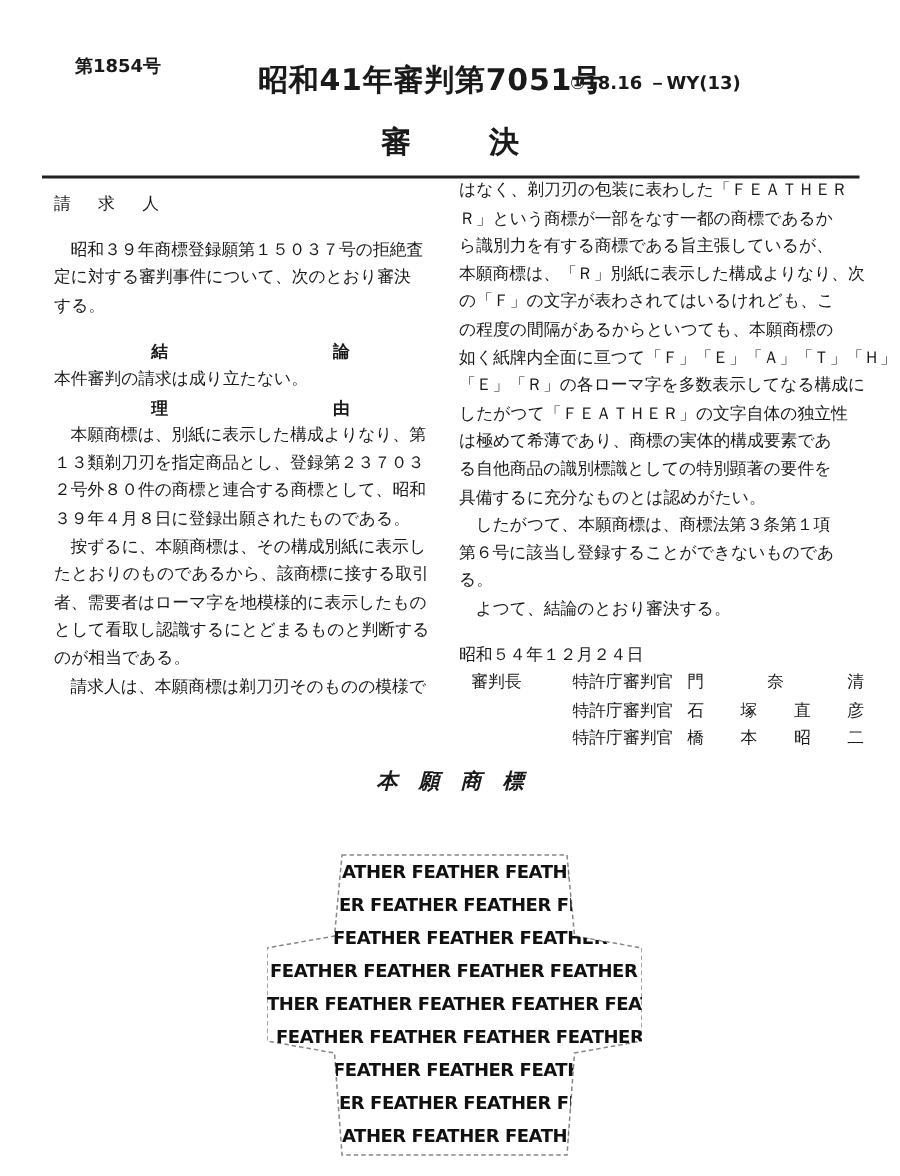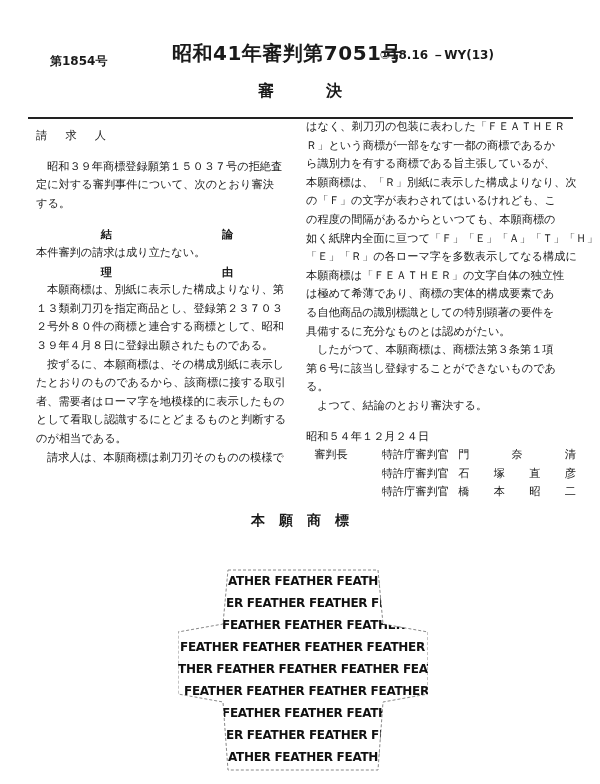--- a/index.html
+++ b/index.html
@@ -1,24 +1,24 @@
 <!DOCTYPE html>
 <html><head>
   <meta charset="utf-8">
   <style>
     html, body { margin: 0; padding: 0; }
     body {
       width: 600px; height: 784px; background: #ffffff; color: #1a1a1a;
       font-family: "DejaVu Serif", "Liberation Serif", serif;
       position: relative; overflow: hidden;
     }
-    .hdr-left { position: absolute; left: 50px; top: 53px; font-size: 12px; font-weight: bold; font-family: "DejaVu Sans", sans-serif; }
+    .hdr-left { position: absolute; left: 50px; top: 36px; font-size: 12px; font-weight: bold; font-family: "DejaVu Sans", sans-serif; }
     .hdr-center { position: absolute; left: 172px; top: 40px; font-size: 20px; font-weight: bold; letter-spacing: 0.5px; font-family: "DejaVu Sans", sans-serif; }
     .hdr-right { position: absolute; left: 380px; top: 47px; font-size: 12px; font-weight: bold; font-family: "DejaVu Sans", sans-serif; }
-    .doc-title { position: absolute; left: 0; width: 600px; top: 81px; text-align: center; font-size: 16px; font-weight: bold; font-family: "DejaVu Sans", sans-serif; word-spacing: 48px; }
+    .doc-title { position: absolute; left: 0; width: 600px; top: 81px; text-align: center; font-size: 20px; font-weight: bold; font-family: "DejaVu Sans", sans-serif; word-spacing: 48px; }
     .doc-title span { display: inline-block; margin: 0 26px; }
     .rule { position: absolute; left: 28px; top: 117px; width: 545px; height: 2px; background: #222; }
 
     .col { position: absolute; font-size: 11.2px; line-height: 18.6px; }
     .col-left { left: 36px; top: 127px; width: 262px; }
     .col-right { left: 306px; top: 118px; width: 270px; }
     .line { white-space: nowrap; display: block; }
     .indent { padding-left: 11px; }
     .gap { height: 12px; }
     .req-row { display: flex; }
@@ -26,21 +26,21 @@
     .req-label span { display: inline-block; }
     .req-lines { display: flex; flex-direction: column; }
     .sect-head { display: flex; justify-content: center; gap: 110px; font-weight: bold; }
 
     .sig-table { margin-top: 6px; }
     .sig-row { display: flex; white-space: nowrap; }
     .sig-role { width: 56px; text-align: right; padding-right: 10px; box-sizing: border-box; }
     .sig-title { width: 80px; margin-left: 24px; }
     .sig-name { display: flex; width: 130px; justify-content: space-between; padding-left: 4px; }
 
-    .mark-title { position: absolute; left: 0; width: 600px; top: 512px; text-align: center; font-size: 14px; font-weight: bold; font-family: "DejaVu Sans", sans-serif; }
+    .mark-title { position: absolute; left: 0; width: 600px; top: 512px; text-align: center; font-size: 14px; font-weight: bold; font-family: "DejaVu Sans", sans-serif; font-style: italic; }
     .mark-title span { display: inline-block; margin: 0 7px; }
 
     .mark-wrap { position: absolute; left: 178px; top: 562px; width: 250px; height: 210px; }
     .mark-shape { position: absolute; inset: 0; }
     .mark-rows { position: absolute; left: 0; top: 8px; width: 250px; height: 200px; overflow: hidden;
       clip-path: polygon(20% 0%, 80% 0%, 82% 27%, 100% 31%, 100% 62%, 82% 66%, 80% 100%, 20% 100%, 18% 66%, 0% 62%, 0% 31%, 18% 27%); }
     .mark-row { height: 22px; line-height: 22px; white-space: nowrap; font-family: "DejaVu Sans", sans-serif; font-weight: bold; font-size: 12px; letter-spacing: -0.3px; color: #111; }
   </style>
 </head>
 <body>
@@ -95,21 +95,21 @@
 <div class="col col-right">
   <div>
     <span class="line">はなく、剃刀刃の包装に表わした「ＦＥＡＴＨＥＲ</span>
     <span class="line">Ｒ」という商標が一部をなす一都の商標であるか</span>
     <span class="line">ら識別力を有する商標である旨主張しているが、</span>
     <span class="line">本願商標は、「Ｒ」別紙に表示した構成よりなり、次</span>
     <span class="line">の「Ｆ」の文字が表わされてはいるけれども、こ</span>
     <span class="line">の程度の間隔があるからといつても、本願商標の</span>
     <span class="line">如く紙牌内全面に亘つて「Ｆ」「Ｅ」「Ａ」「Ｔ」「Ｈ」</span>
     <span class="line">「Ｅ」「Ｒ」の各ローマ字を多数表示してなる構成に</span>
-    <span class="line">本願商標は「ＦＥＡＴＨＥＲ」の文字自体の独立性</span>
+    <span class="line">したがつて「ＦＥＡＴＨＥＲ」の文字自体の独立性</span>
     <span class="line">は極めて希薄であり、商標の実体的構成要素であ</span>
     <span class="line">る自他商品の識別標識としての特別顕著の要件を</span>
     <span class="line">具備するに充分なものとは認めがたい。</span>
   </div>
   <div>
     <span class="line indent">したがつて、本願商標は、商標法第３条第１項</span>
     <span class="line">第６号に該当し登録することができないものであ</span>
     <span class="line">る。</span>
   </div>
   <span class="line indent">よつて、結論のとおり審決する。</span>

